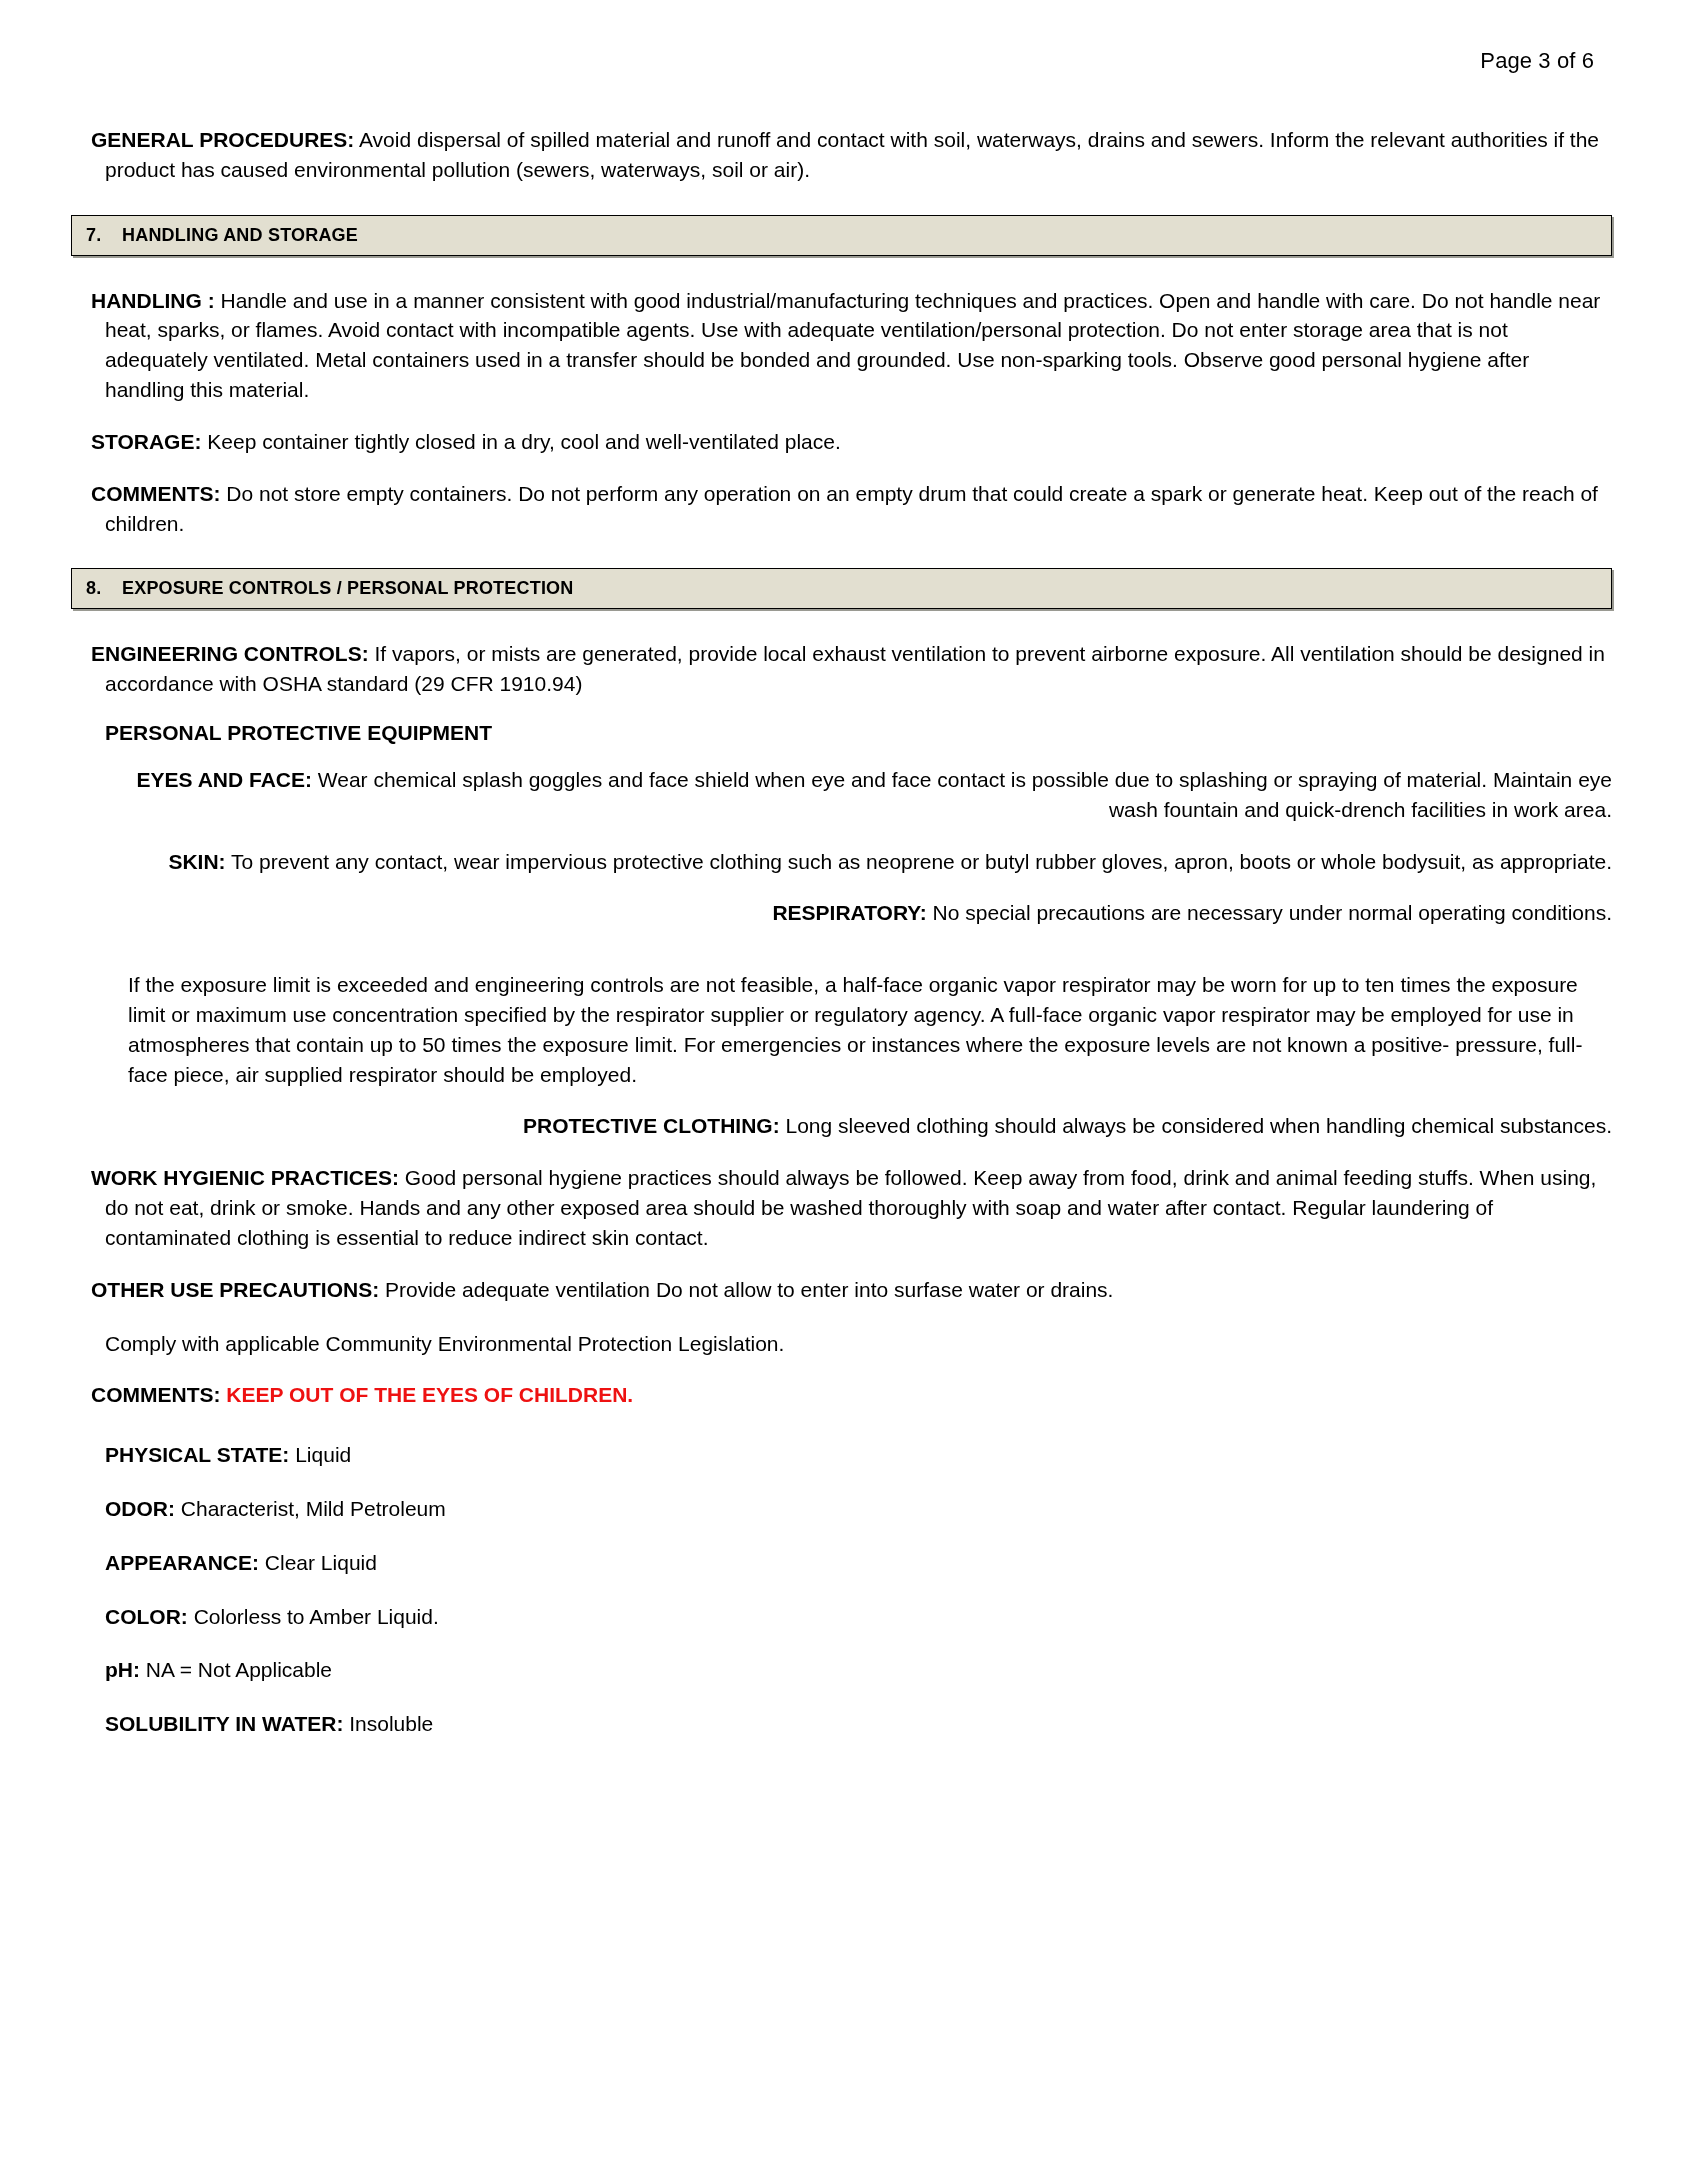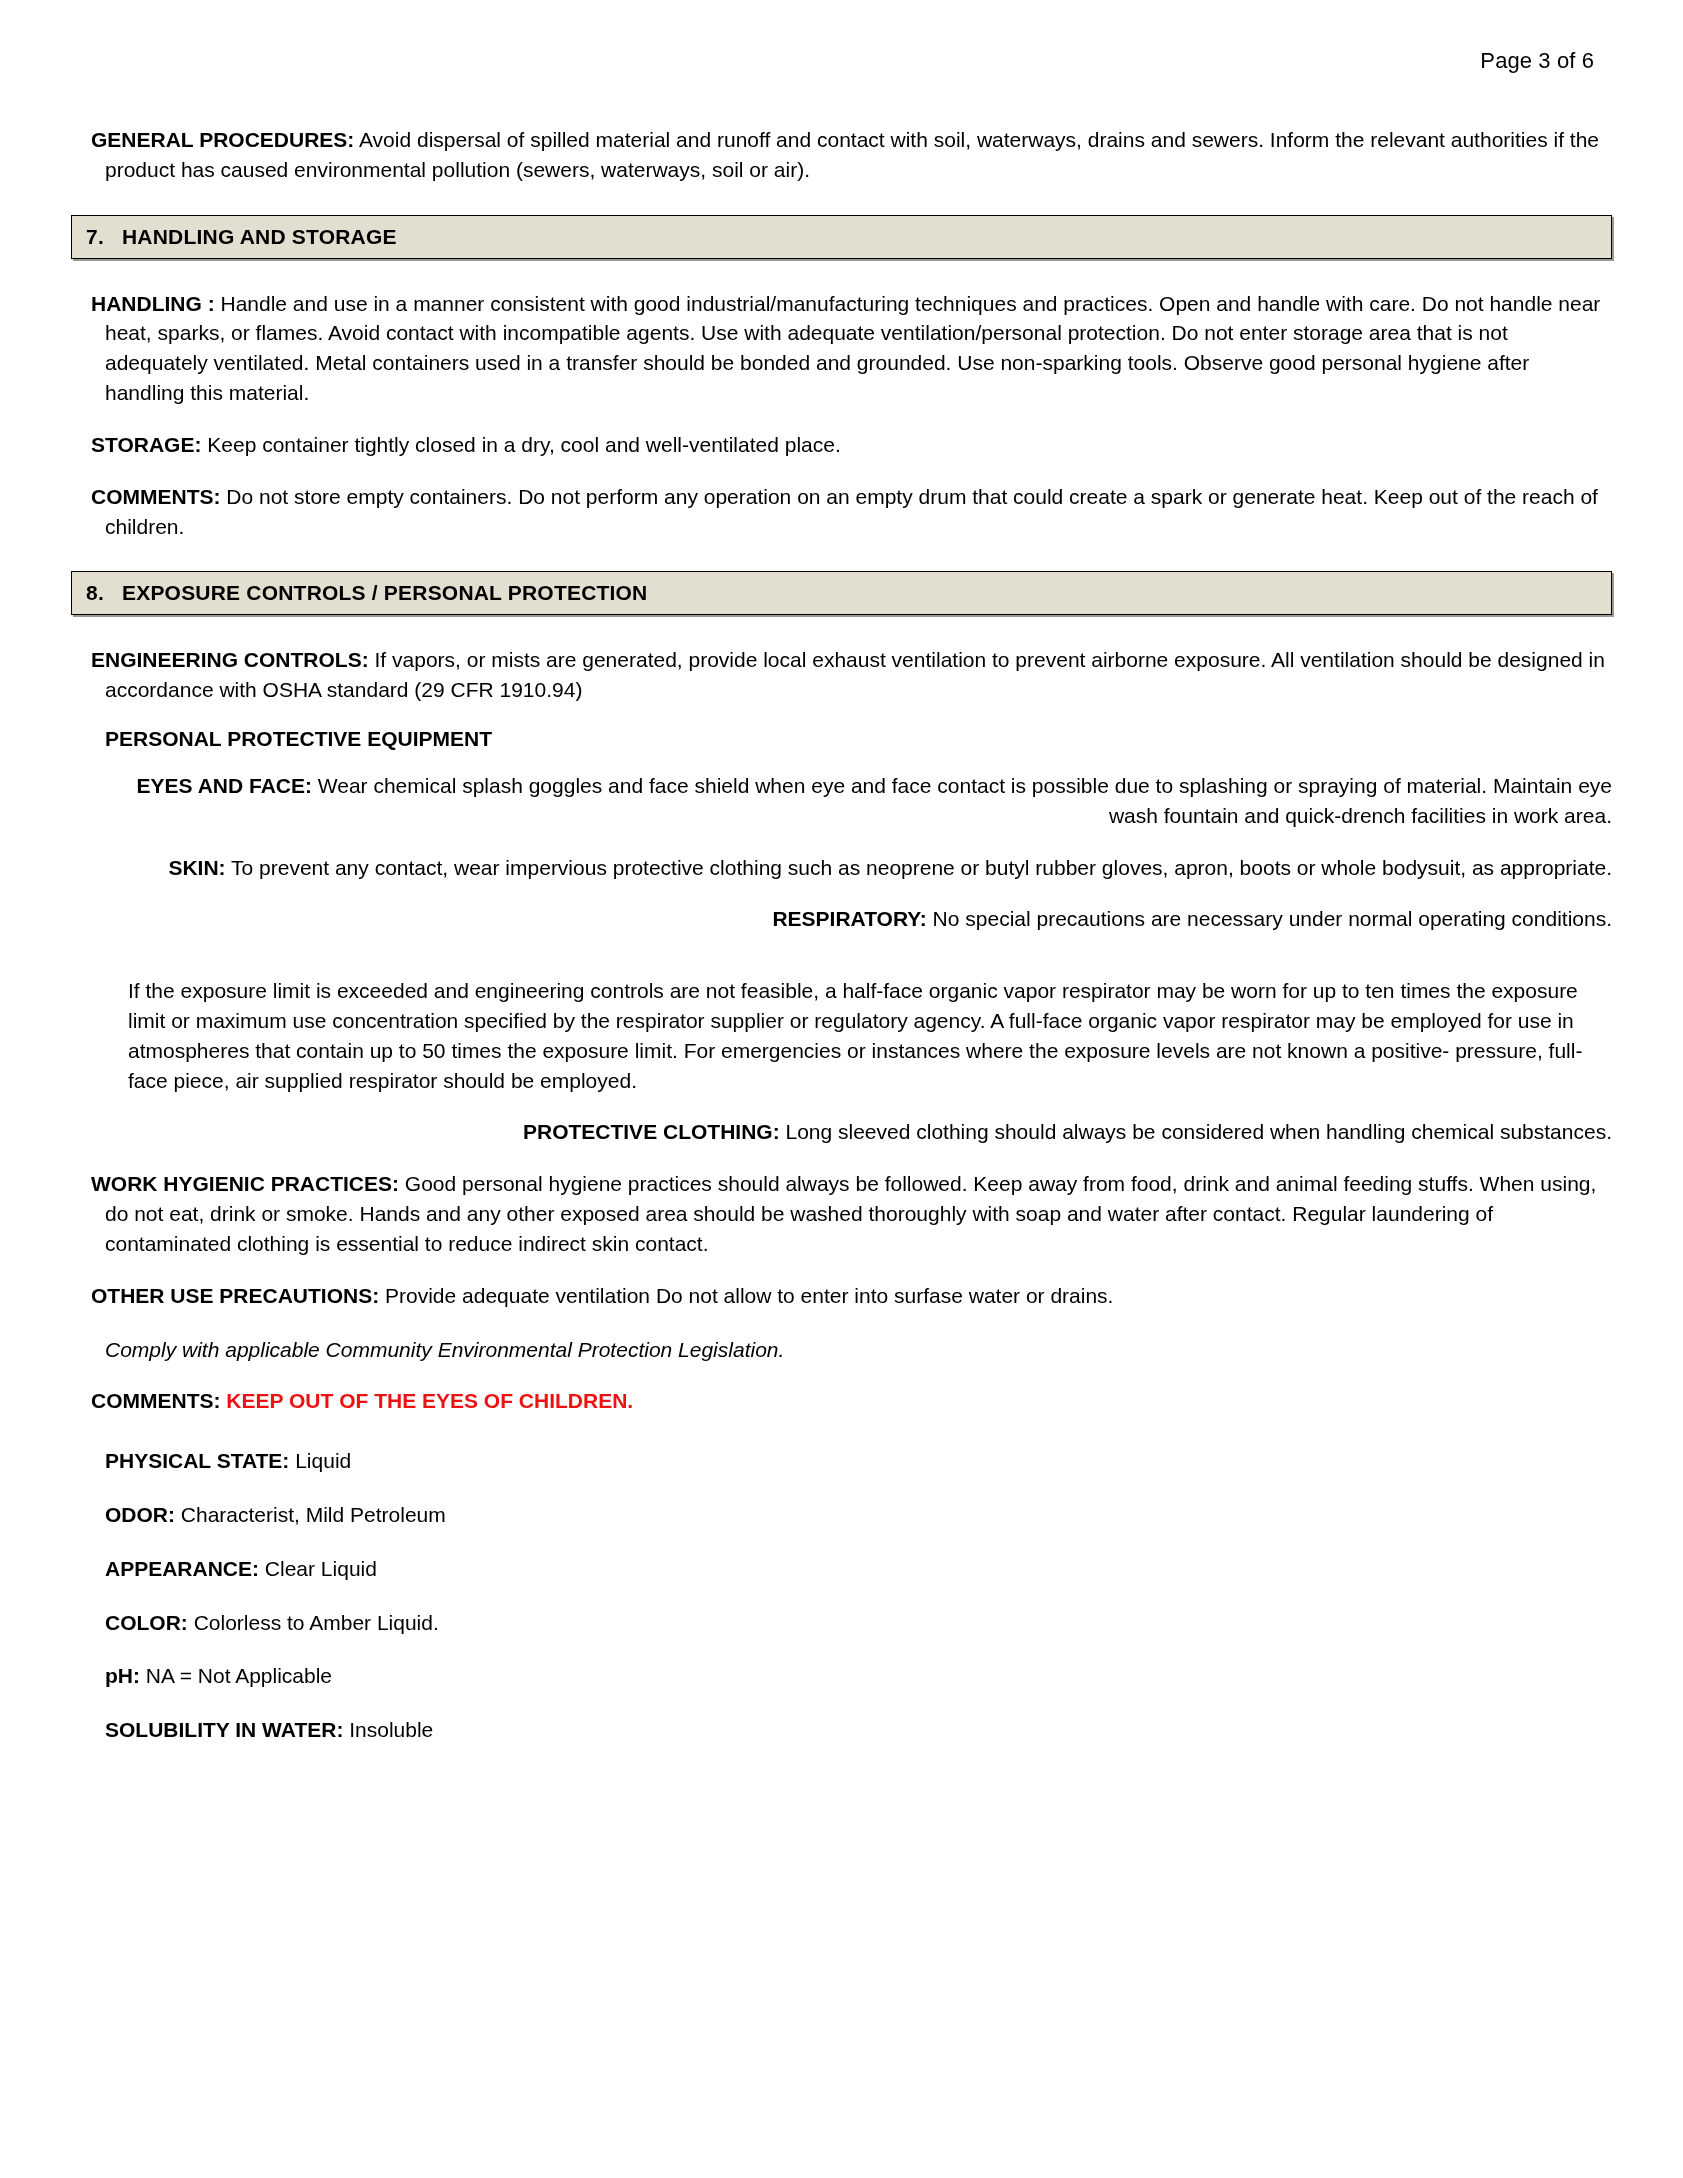--- a/index.html
+++ b/index.html
@@ -52,28 +52,27 @@
     margin-bottom: 22px;
     text-align: right;
   }
   .block-plain {
     padding-left: 57px;
     margin-bottom: 22px;
   }
   .block-plain-1 {
     padding-left: 34px;
     margin-bottom: 22px;
-    font-style: italic;
   }
   .sec-head {
     box-sizing: border-box;
     border: 1.5px solid #000;
     background: #e2dfd0;
     font-weight: bold;
-    font-size: 21px;
+    font-size: 18px;
     padding: 9px 0 9px 14px;
     margin: 0;
     box-shadow: 2px 2px 0 #9a9a92;
     letter-spacing: 0.2px;
   }
   .sec-head span.num {
     display: inline-block;
     width: 36px;
   }
   .gap-before-head { margin-top: 30px; }

